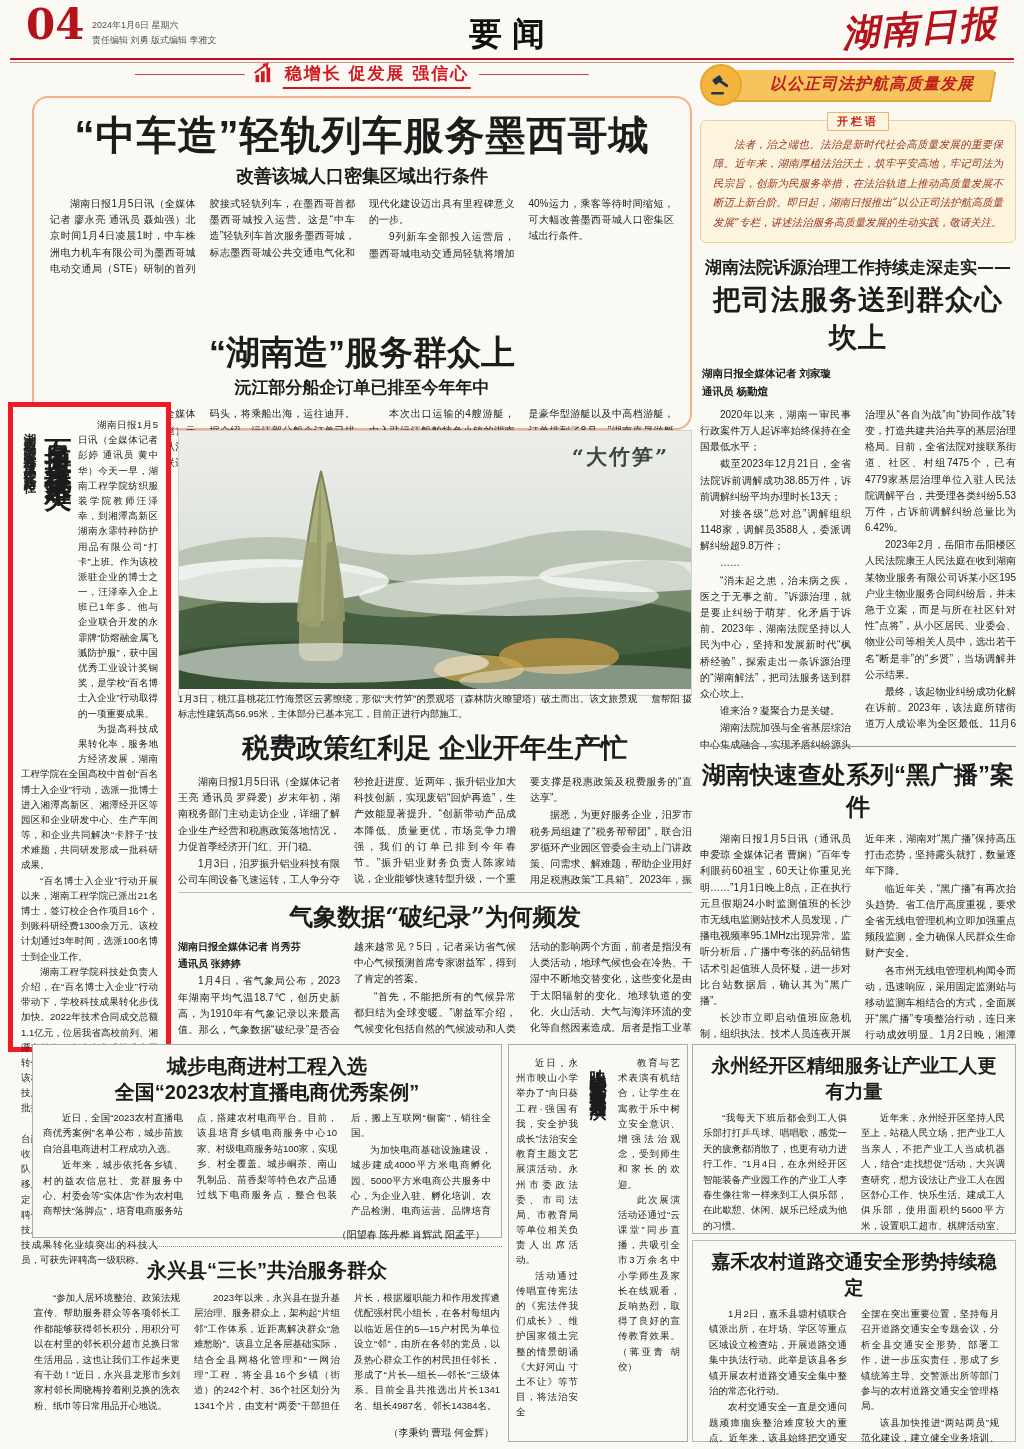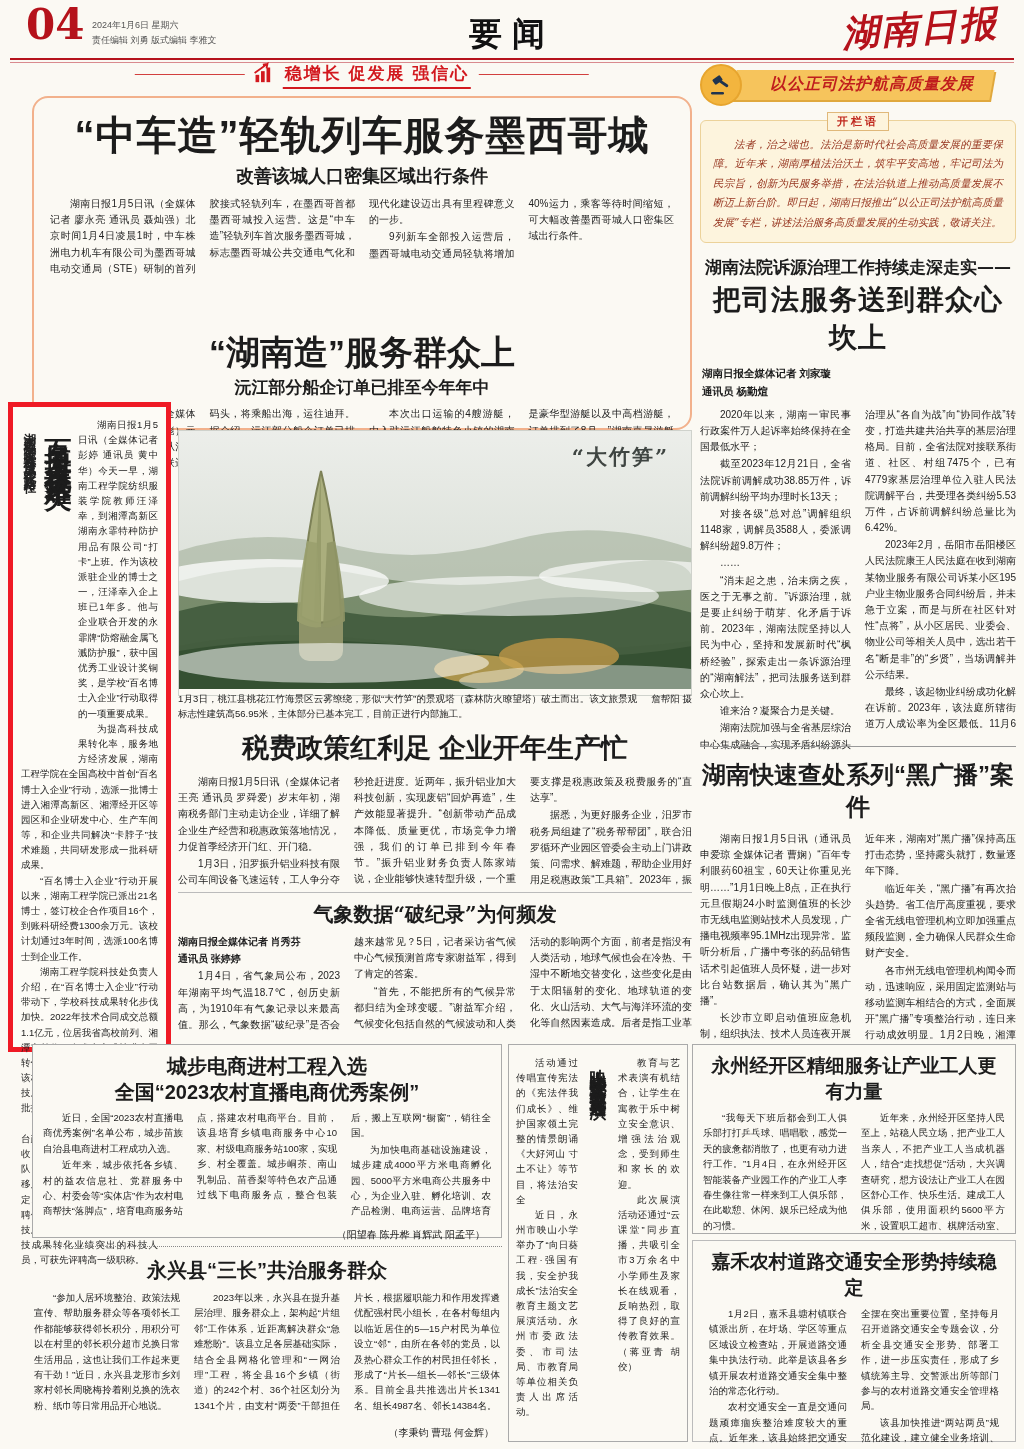--- a/index.html
+++ b/index.html
@@ -93,21 +93,21 @@
   .caption { position:absolute; left:178px; top:692px; width:514px; font-size:9.5px; line-height:1.55;
            color:#222; text-align:justify; }
   .caption .credit { float:right; padding-left:14px; }
 
   
   .tax { position:absolute; left:178px; top:730px; width:514px; }
   .tax-head { text-align:center; font-size:27px; font-weight:bold; margin-bottom:8px; }
   .tax-body { height:126px; }
   .weather { position:absolute; left:178px; top:892px; width:514px; border-top:1px solid #bbb; padding-top:8px; }
   .weather-head { text-align:center; font-family:"DejaVu Serif","Liberation Serif",serif;
-           font-size:20px; font-weight:bold; margin-bottom:6px; }
+           font-size:24px; font-weight:bold; margin-bottom:6px; }
   .weather-body { height:112px; }
 
   
   .bx { background:#fbf9f3; }
   .chengbu { position:absolute; left:32px; top:1044px; width:470px; height:194px;
              border:1px solid #aaa; padding:8px 10px; }
   .chengbu-h { text-align:center; font-size:20px; font-weight:bold; line-height:1.3; }
   .chengbu-body { height:116px; margin-top:5px; font-size:9.5px; }
   .yingshan { position:absolute; left:508px; top:1044px; width:180px; height:398px;
              border:1px solid #aaa; padding:10px 7px; display:flex; gap:6px; }
@@ -297,22 +297,22 @@
     <div class="bodytext cols-3 chengbu-body">
         <p>近日，全国“2023农村直播电商优秀案例”名单公布，城步苗族自治县电商进村工程成功入选。</p>
         <p>近年来，城步依托各乡镇、村的益农信息社、党群服务中心、村委会等“实体店”作为农村电商帮扶“落脚点”，培育电商服务站点，搭建农村电商平台。目前，该县培育乡镇电商服务中心10家、村级电商服务站100家，实现乡、村全覆盖。城步峒茶、南山乳制品、苗香梨等特色农产品通过线下电商服务点，整合包装后，搬上互联网“橱窗”，销往全国。</p>
         <p>为加快电商基础设施建设，城步建成4000平方米电商孵化园、5000平方米电商公共服务中心，为企业入驻、孵化培训、农产品检测、电商运营、品牌培育提供全方位全链条服务，构建电商“一条龙”；一大批本地带货网红迅速崛起；大力推进物流整合，建设县乡村三级物流体系，实现村级快递覆盖率100%。</p>
       </div>
     <div class="byline-end">（阳望春 陈丹桦 肖辉武 阳孟平）</div>
   </div>
 
   <div class="yingshan bx">
     <div class="ys-col">
+        <p>近日，永州市映山小学举办了“向日葵工程·强国有我，安全护我成长”法治安全教育主题文艺展演活动。永州市委政法委、市司法局、市教育局等单位相关负责人出席活动。</p>
         <p>活动通过传唱宣传宪法的《宪法伴我们成长》、维护国家领土完整的情景朗诵《大好河山 寸土不让》等节目，将法治安全</p>
-        <p>近日，永州市映山小学举办了“向日葵工程·强国有我，安全护我成长”法治安全教育主题文艺展演活动。永州市委政法委、市司法局、市教育局等单位相关负责人出席活动。</p>
       </div>
     <div class="v-text ys-title">映山小学举行法治安全教育主题文艺展演</div>
     <div class="ys-col">
         <p>教育与艺术表演有机结合，让学生在寓教于乐中树立安全意识、增强法治观念，受到师生和家长的欢迎。</p>
         <p>此次展演活动还通过“云课堂”同步直播，共吸引全市3万余名中小学师生及家长在线观看，反响热烈，取得了良好的宣传教育效果。（蒋亚青 胡佼）</p>
       </div>
   </div>
 
   <div class="yongzhou bx">
     <div class="yz-h">永州经开区精细服务让产业工人更有力量</div>

